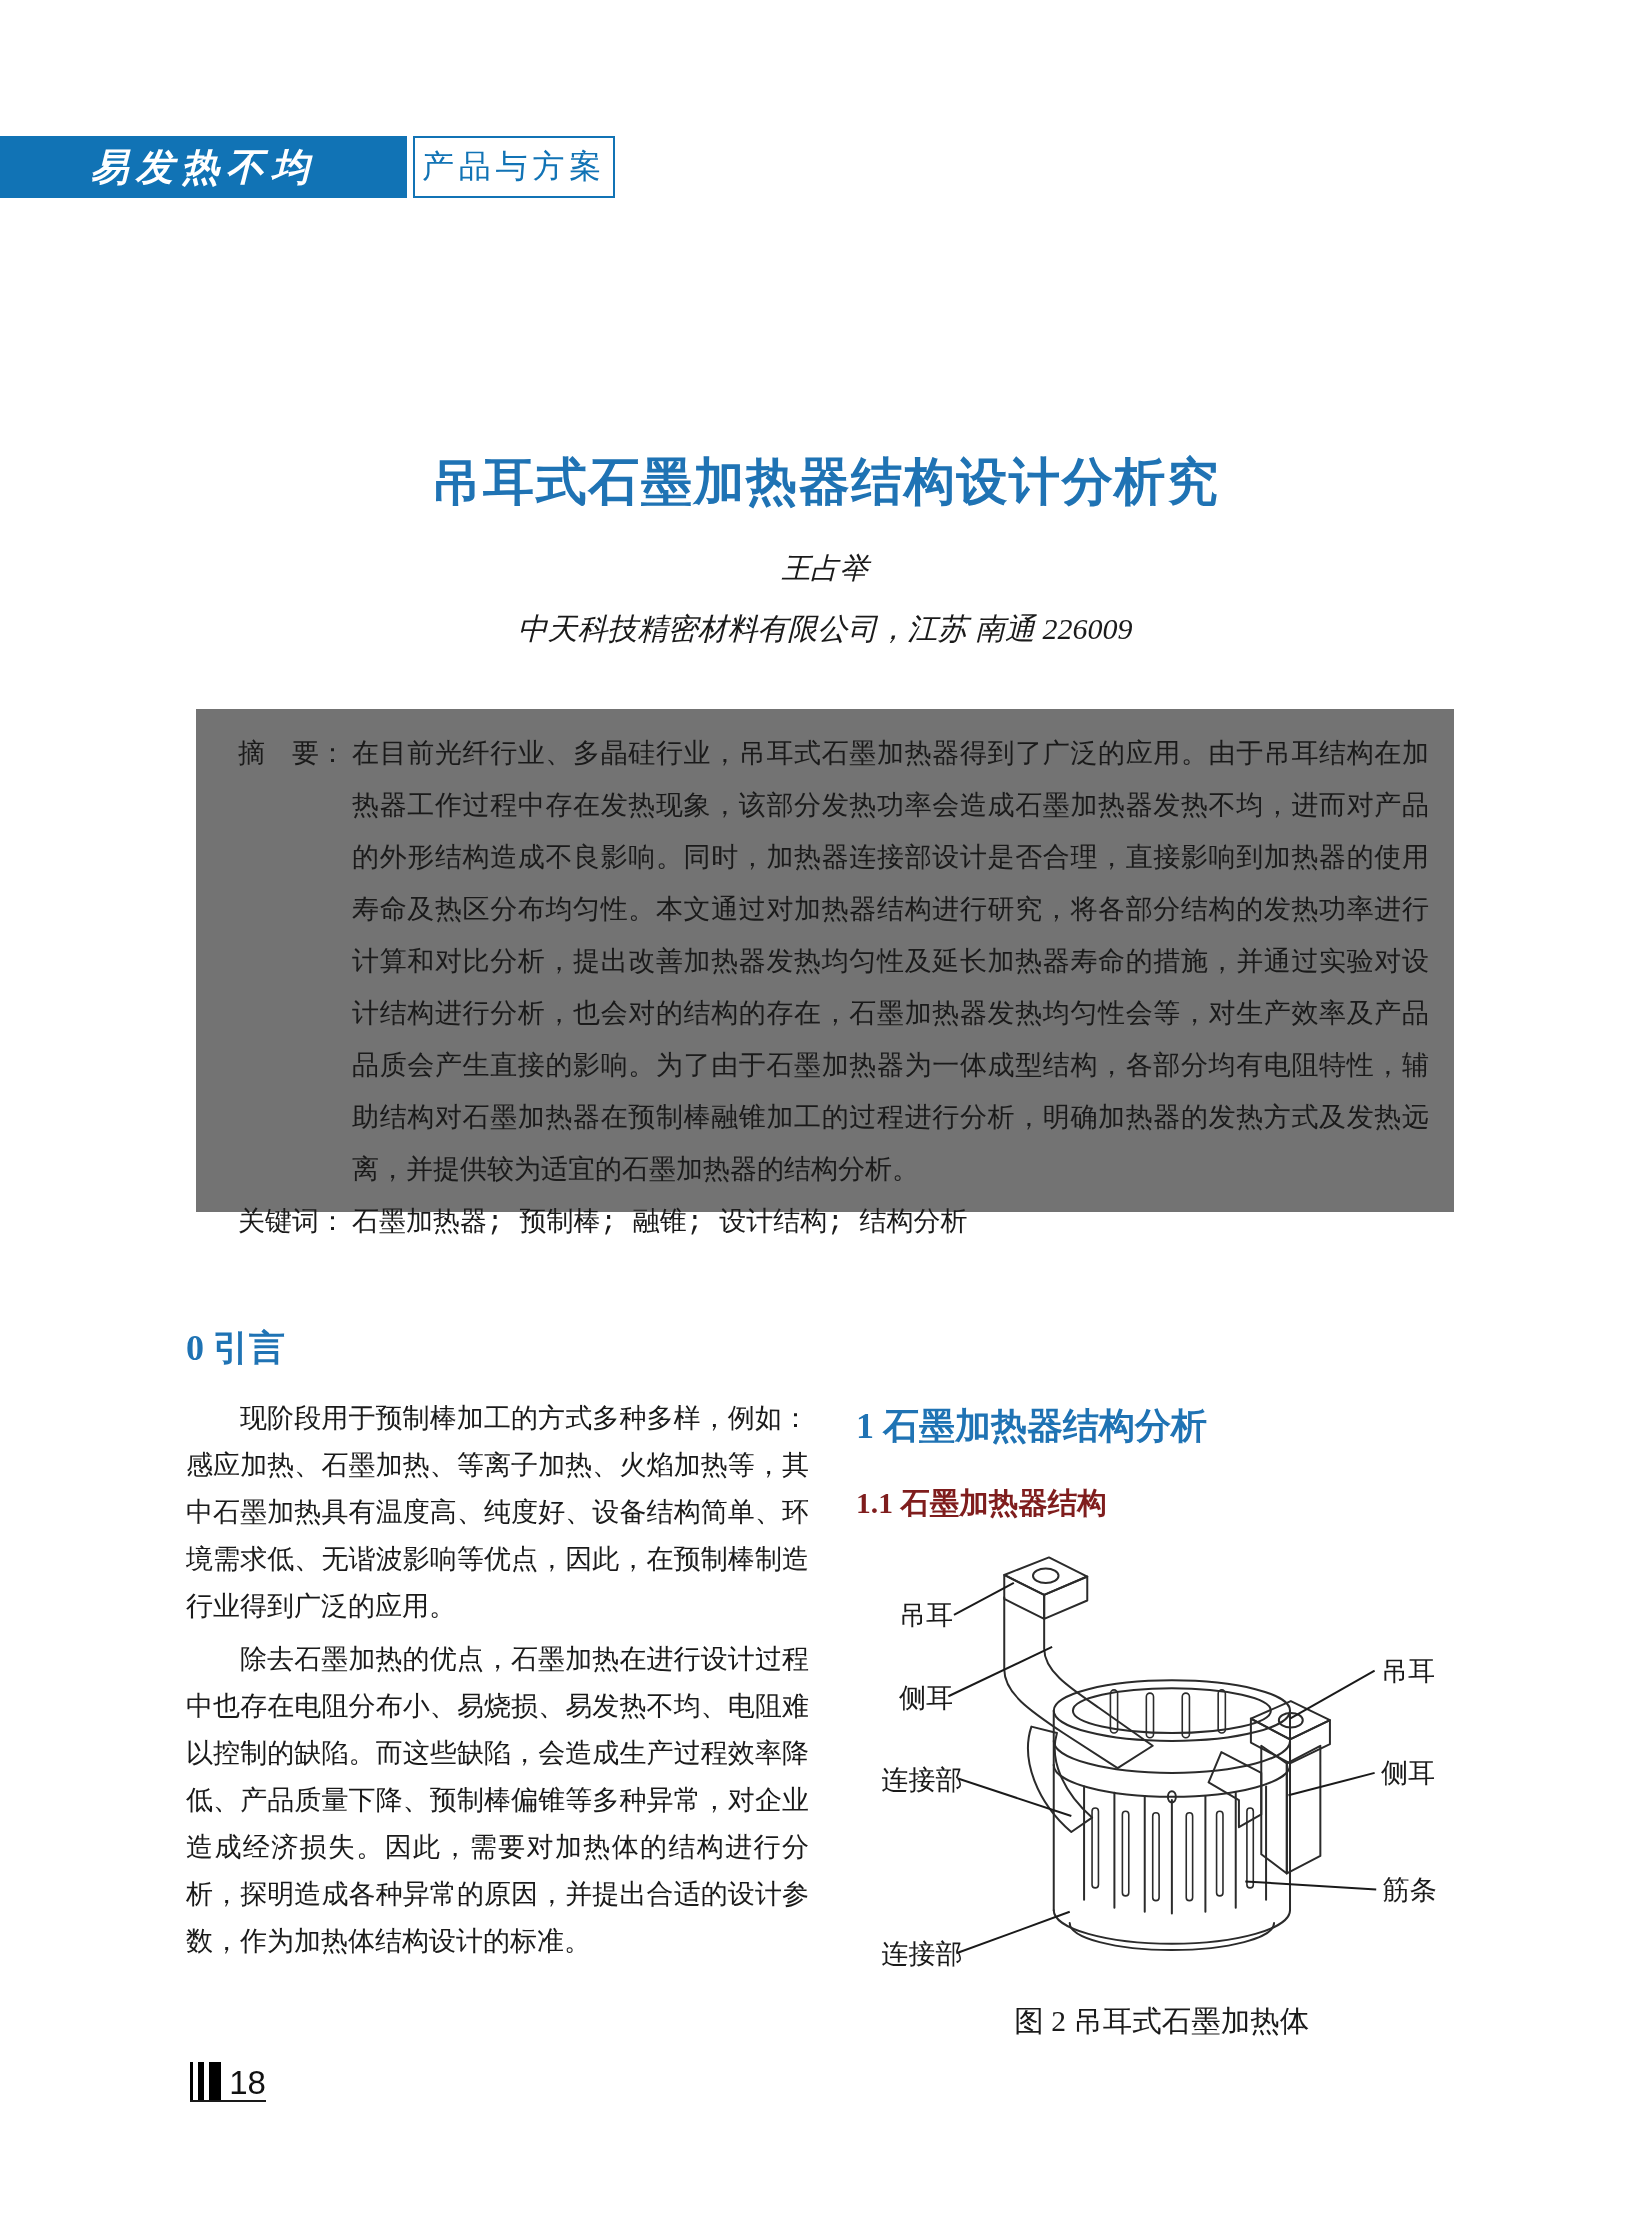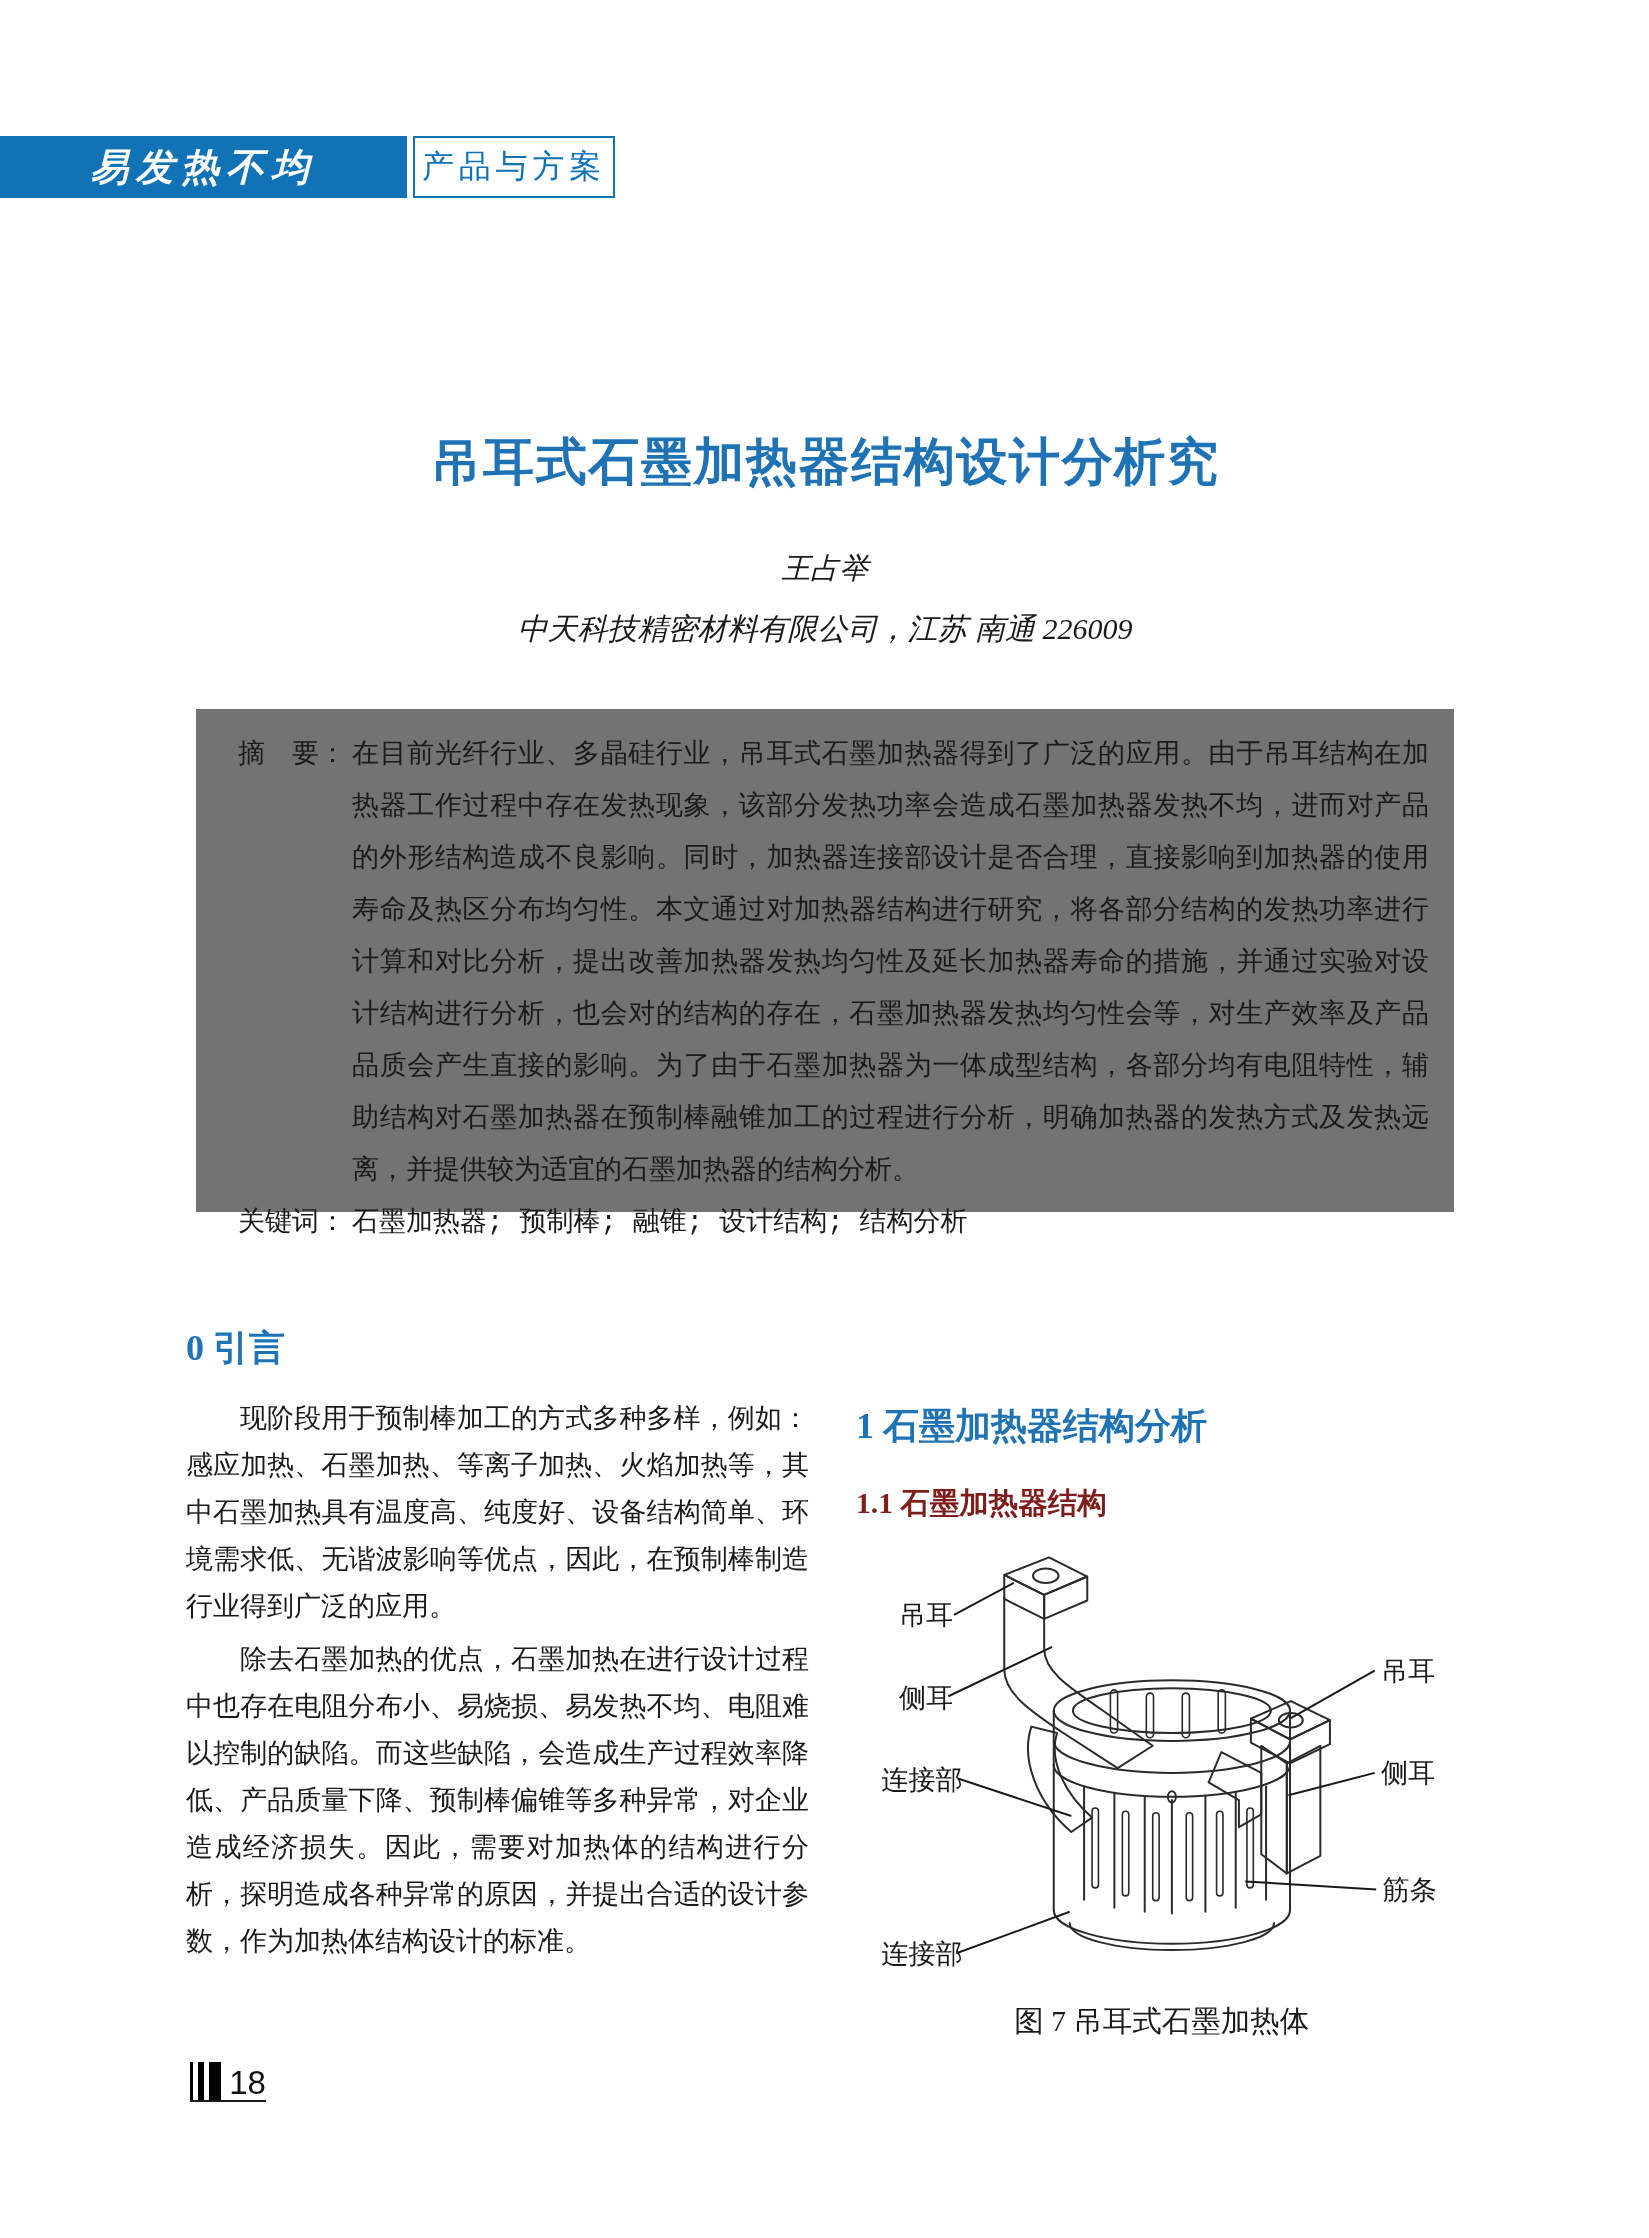--- a/index.html
+++ b/index.html
@@ -16,21 +16,21 @@
     color:#ffffff;font-size:38px;font-weight:bold;font-style:italic;
     letter-spacing:7.2px;font-family:"Liberation Serif",serif;white-space:nowrap;
   }
   .column-tag{
     position:absolute;left:413px;top:136px;width:202px;height:62px;box-sizing:border-box;
     background:#ffffff;border:2.4px solid #1173b5;display:flex;align-items:center;justify-content:center;
     color:#1173b5;font-size:32px;letter-spacing:4.8px;font-family:Liberation Serif, serif;white-space:nowrap;
   }
   
   .article-title{
-    position:absolute;left:0;top:428px;width:100%;text-align:center;
+    position:absolute;left:0;top:448px;width:100%;text-align:center;
     font-size:51px;font-weight:bold;color:#1f73b4;letter-spacing:1.6px;white-space:nowrap;
   }
   .article-author{
     position:absolute;left:0;top:549px;width:100%;text-align:center;
     font-size:29px;font-style:italic;white-space:nowrap;
   }
   .article-affiliation{
     position:absolute;left:0;top:609px;width:100%;text-align:center;
     font-size:30px;font-style:italic;white-space:nowrap;
   }
@@ -179,21 +179,21 @@
       <line class="leader" x1="624" y1="424" x2="460" y2="414"></line>
 
       <text class="fig-label" x="26" y="92">吊耳</text>
       <text class="fig-label" x="26" y="196">侧耳</text>
       <text class="fig-label" x="4" y="298">连接部</text>
       <text class="fig-label" x="4" y="516">连接部</text>
       <text class="fig-label" x="630" y="162">吊耳</text>
       <text class="fig-label" x="630" y="290">侧耳</text>
       <text class="fig-label" x="632" y="436">筋条</text>
     </svg>
-    <div class="fig-caption">图 7 吊耳式石墨加热体</div>
+    <div class="fig-caption">图 2 吊耳式石墨加热体</div>
   </div>
 </div>
 
 <div class="footer">
   <span class="bar bar1"></span>
   <span class="bar bar2"></span>
   <span class="bar bar3"></span>
   <span class="page-number">18</span>
 </div>
 <div class="footer-line"></div>

